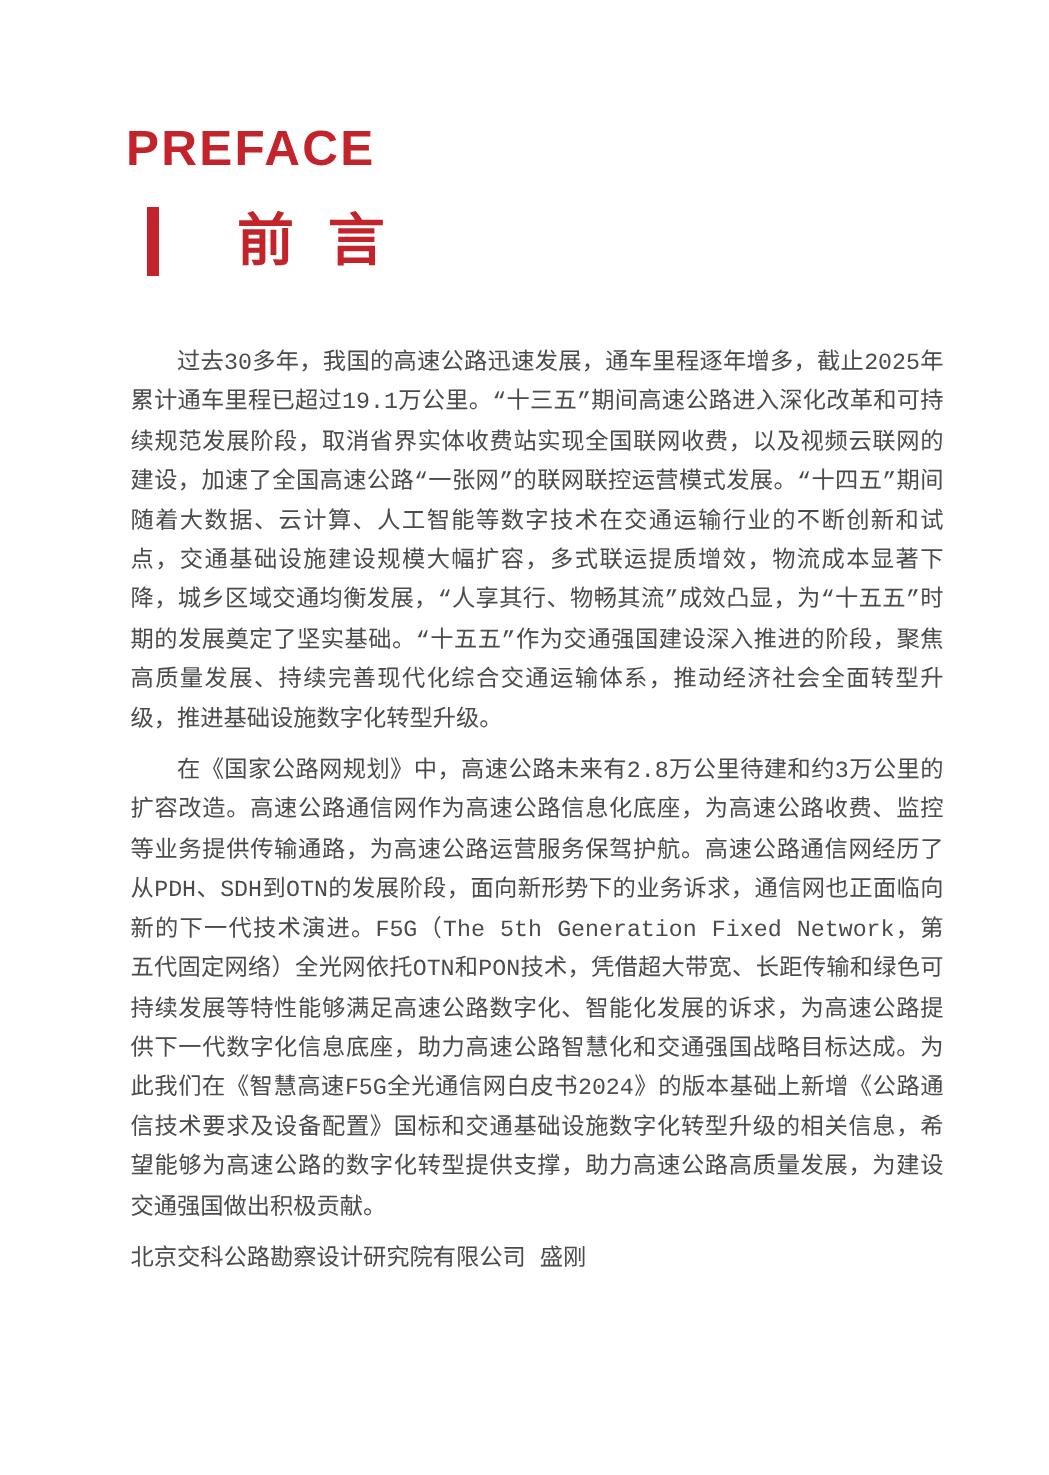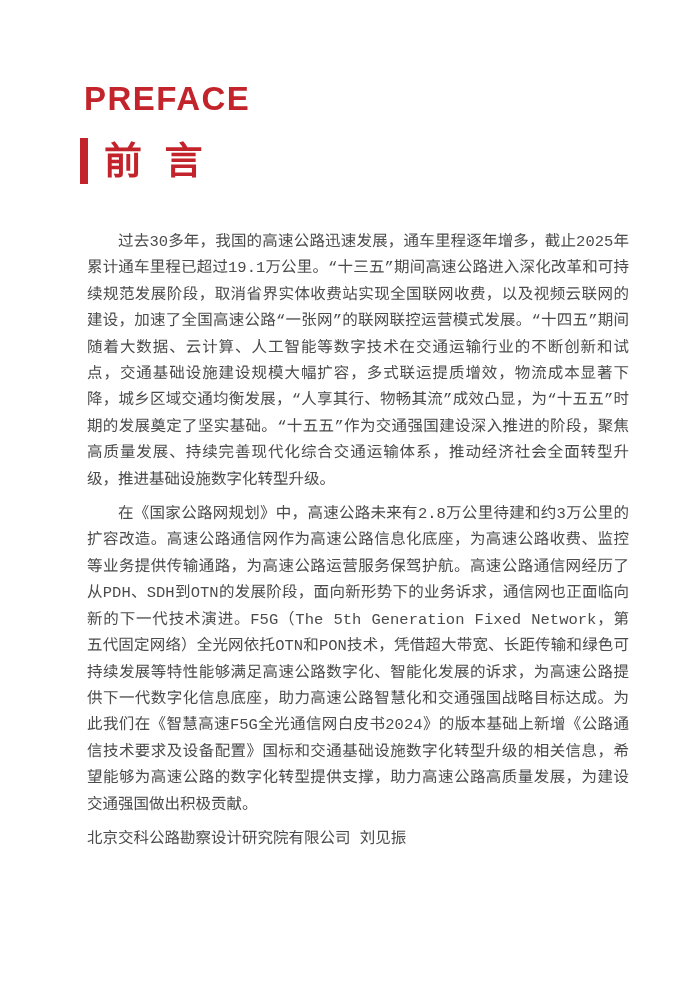--- a/index.html
+++ b/index.html
@@ -24,24 +24,25 @@
     left: 72px;
     top: 68px;
     font-size: 33px;
     font-weight: 700;
     letter-spacing: 1.5px;
     color: var(--accent-color);
     font-family: "Liberation Sans", "DejaVu Sans", sans-serif;
   }
   .title-zh-row {
     position: absolute;
-    left: 68px;
+    left: 86px;
     top: 126px;
     display: flex;
     align-items: center;
+    gap: 36px;
   }
   .title-accent-bar {
     width: 6px;
     height: 46px;
     background: var(--accent-color);
     margin-right: 12px;
     flex: 0 0 auto;
   }
   .title-zh {
     font-size: 38px;
@@ -79,16 +80,16 @@
   <h1 class="title-en">PREFACE</h1>
 
   <div class="title-zh-row">
     <span class="title-accent-bar"></span>
     <h2 class="title-zh">前 言</h2>
   </div>
 
   <div class="body-text">
     <p class="para">过去30多年，我国的高速公路迅速发展，通车里程逐年增多，截止2025年累计通车里程已超过19.1万公里。“十三五”期间高速公路进入深化改革和可持续规范发展阶段，取消省界实体收费站实现全国联网收费，以及视频云联网的建设，加速了全国高速公路“一张网”的联网联控运营模式发展。“十四五”期间随着大数据、云计算、人工智能等数字技术在交通运输行业的不断创新和试点，交通基础设施建设规模大幅扩容，多式联运提质增效，物流成本显著下降，城乡区域交通均衡发展，“人享其行、物畅其流”成效凸显，为“十五五”时期的发展奠定了坚实基础。“十五五”作为交通强国建设深入推进的阶段，聚焦高质量发展、持续完善现代化综合交通运输体系，推动经济社会全面转型升级，推进基础设施数字化转型升级。</p>
     <p class="para">在《国家公路网规划》中，高速公路未来有2.8万公里待建和约3万公里的扩容改造。高速公路通信网作为高速公路信息化底座，为高速公路收费、监控等业务提供传输通路，为高速公路运营服务保驾护航。高速公路通信网经历了从PDH、SDH到OTN的发展阶段，面向新形势下的业务诉求，通信网也正面临向新的下一代技术演进。F5G（The 5th Generation Fixed Network，第五代固定网络）全光网依托OTN和PON技术，凭借超大带宽、长距传输和绿色可持续发展等特性能够满足高速公路数字化、智能化发展的诉求，为高速公路提供下一代数字化信息底座，助力高速公路智慧化和交通强国战略目标达成。为此我们在《智慧高速F5G全光通信网白皮书2024》的版本基础上新增《公路通信技术要求及设备配置》国标和交通基础设施数字化转型升级的相关信息，希望能够为高速公路的数字化转型提供支撑，助力高速公路高质量发展，为建设交通强国做出积极贡献。</p>
-    <p class="ack">北京交科公路勘察设计研究院有限公司 刘见振</p>
+    <p class="ack">北京交科公路勘察设计研究院有限公司 盛刚</p>
   </div>
 
 </div>
 
 </body></html>

